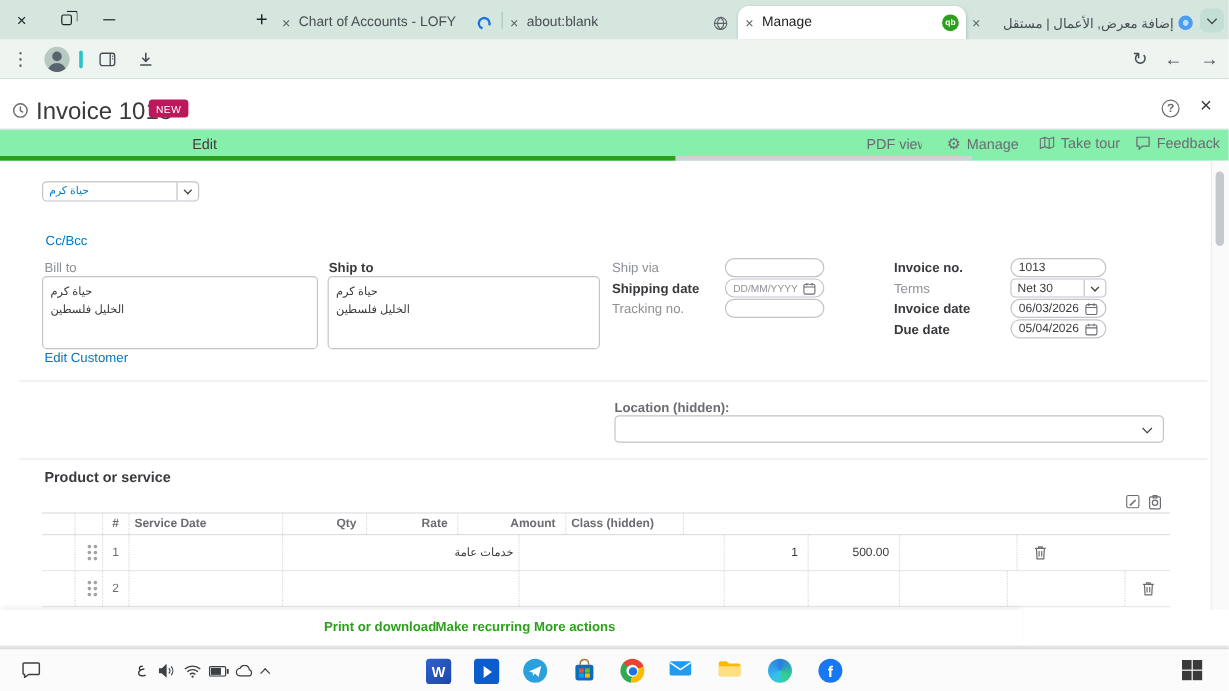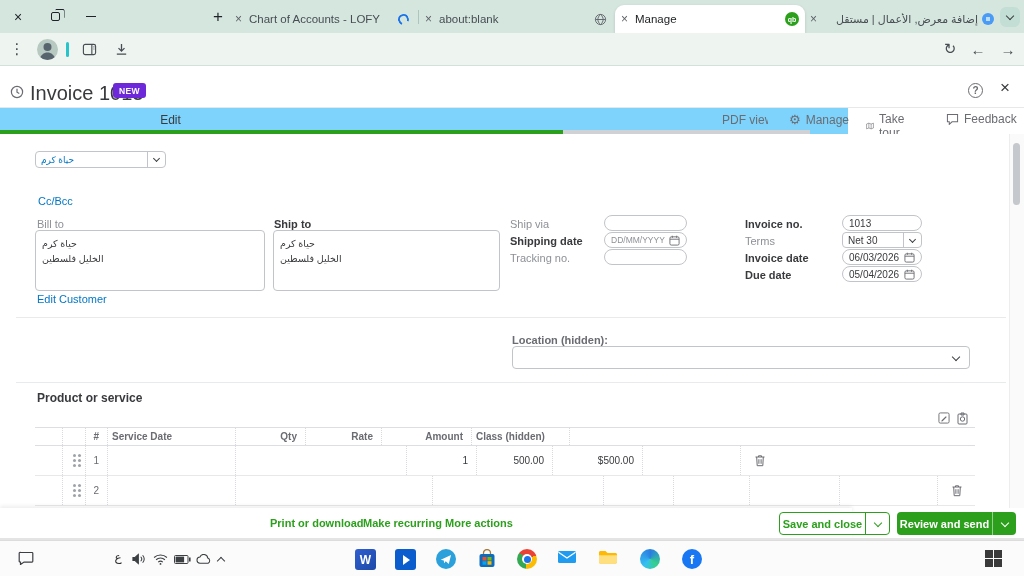--- a/index.html
+++ b/index.html
@@ -21,22 +21,22 @@
 .bluedot{width:12px;height:12px;border-radius:50%;background:radial-gradient(circle,#bcdcf8 0 28%,#4a9bf5 30%)}
 .chev{display:inline-block;width:6px;height:6px;border-right:1.6px solid #3c4043;border-bottom:1.6px solid #3c4043;transform:rotate(45deg)}
 #toolbar{position:absolute;left:0;top:33px;width:1024px;height:33px;background:#eef5f1;border-bottom:1px solid #d2e1da}
 .tbic{position:absolute;top:0;height:32px;display:flex;align-items:center;justify-content:center;color:#474d52}
 #omnibox{position:absolute;left:140px;top:37px;width:792px;height:25px;border-radius:13px;background:#d9e9e2}
 #urltxt{position:absolute;right:42px;top:5px;font-size:12.5px;color:#202124}
 #tunecirc{position:absolute;right:3px;top:2.5px;width:20px;height:20px;border-radius:50%;background:#fff;display:flex;align-items:center;justify-content:center}
 
 #qhead{position:absolute;left:0;top:66px;width:1024px;height:42px;background:#fff;border-bottom:1px solid #e7e8ea}
 #qtitle{position:absolute;left:30px;top:16px;font-size:20px;color:#393a3d}
-#newbadge{position:absolute;left:113px;top:17px;background:#6d28d9;color:#fff;font-size:8.5px;font-weight:bold;padding:2.5px 6px;border-radius:3px;letter-spacing:.4px}
-#qtabs{position:absolute;left:0;top:108px;width:848px;height:26px;background:#7dd3fc}
+#newbadge{position:absolute;left:124px;top:17px;background:#be185d;color:#fff;font-size:8.5px;font-weight:normal;padding:2.5px 6px;border-radius:3px;letter-spacing:.4px}
+#qtabs{position:absolute;left:0;top:108px;width:1024px;height:26px;background:#86efac}
 .qtab{position:absolute;top:5px;font-size:12px;color:#6b6c72;text-align:center}
 .qact{display:flex;align-items:center;gap:5px;color:#6b6c72;font-size:12px}
 #qtabbar-green{position:absolute;left:0;top:130px;width:563px;height:4px;background:#2ca01c}
 #qtabbar-grey{position:absolute;left:563px;top:130px;width:247px;height:4px;background:#cfd1d5}
 
 #content{position:absolute;left:0;top:134px;width:1024px;height:374px;background:#fff}
 .lb{position:absolute;font-size:11px;color:#8d9096}
 .lbB{position:absolute;font-size:11px;color:#393a3d;font-weight:bold}
 .lnk{position:absolute;font-size:11px;color:#0077c5;cursor:pointer}
 .fld{position:absolute;background:#fff;border:1px solid #c1c4c9;border-radius:8px;font-size:10px;color:#393a3d;display:flex;align-items:center;padding:0 6px}
@@ -320,24 +320,24 @@
     <div class="cell cdot" style="width:38px"></div>
   </div>
 
   <div class="trow" style="top:312px;height:30px;border-bottom:1px solid #e7e8ea">
     <div class="cell" style="width:27px"></div>
     <div class="cell cdot" style="width:23px;justify-content:center">
         <span class="drag"></span>
       </div>
     <div class="cell cdot td rt" style="width:22px;color:#6b6c72">1</div>
     <div class="cell cdot td" style="width:128px"></div>
+    <div class="cell cdot td" style="width:197px;padding-left:26px;font-size:9.5px" dir="rtl">خدمات عامة</div>
     <div class="cell cdot td" style="width:171px"></div>
     <div class="cell cdot td rt" style="width:70px">1</div>
     <div class="cell cdot td rt" style="width:76px">500.00</div>
-    <div class="cell cdot td rt" style="width:90px">$500.00</div>
     <div class="cell cdot td" style="width:98px"></div>
     <div class="cell cdot" style="width:38px;justify-content:center">
       <svg width="12" height="13" viewBox="0 0 12 13" fill="none" stroke="#6b6c72">
           <path d="M1.5 3h9M4.5 3V1.8h3V3M2.7 3l.5 8.7h5.6l.5-8.7M4.9 5.2v4.6M7.1 5.2v4.6"></path>
         </svg>
     </div>
   </div>
 
   <div class="trow" style="top:342px;height:30px;border-bottom:1px solid #e7e8ea">
     <div class="cell" style="width:27px"></div>
@@ -360,32 +360,20 @@
   </div>
 </div>
 
 <div id="sbgut"></div>
 <div id="sbthumb"></div>
 
 <div id="qfoot">
   <div class="flink" style="left:270px">Print or download</div>
   <div class="flink" style="left:363px">Make recurring</div>
   <div class="flink" style="left:445px">More actions</div>
-  <div class="btn" id="btn-save">
-    <span class="btnmain">Save and close</span>
-    <span class="btnchev" style="border-left:1px solid #2ca01c">
-        <span class="chev gap2" style="border-color:#2ca01c"></span>
-      </span>
-  </div>
-  <div class="btn" id="btn-review">
-    <span class="btnmain">Review and send</span>
-    <span class="btnchev" style="border-left:1px solid rgba(255,255,255,.5)">
-        <span class="chev gap2" style="border-color:#fff"></span>
-      </span>
-  </div>
 </div>
 <div style="position:absolute;left:0;top:538px;width:1024px;height:2px;background:#e4e4e4"></div>
 
 <div id="taskbar">
   <div class="tkic" style="left:18px;top:10px">
     <svg width="16" height="14" viewBox="0 0 16 14" fill="none" stroke="#3c4043" stroke-width="1.2">
         <path d="M2 1.5h12c.4 0 .8.4.8.8v8c0 .4-.4.8-.8.8H6l-3.5 2.4V11H2c-.4 0-.8-.4-.8-.8v-8c0-.4.4-.8.8-.8z"></path>
       </svg>
   </div>
 

